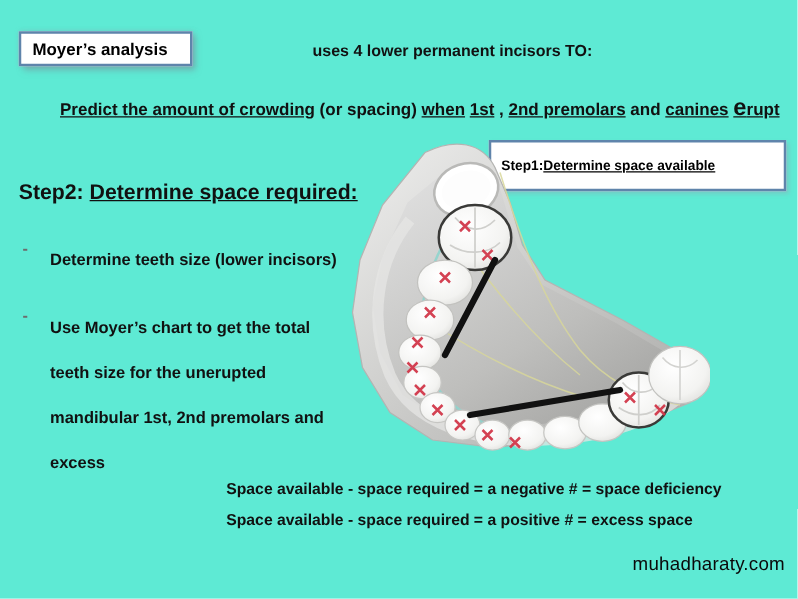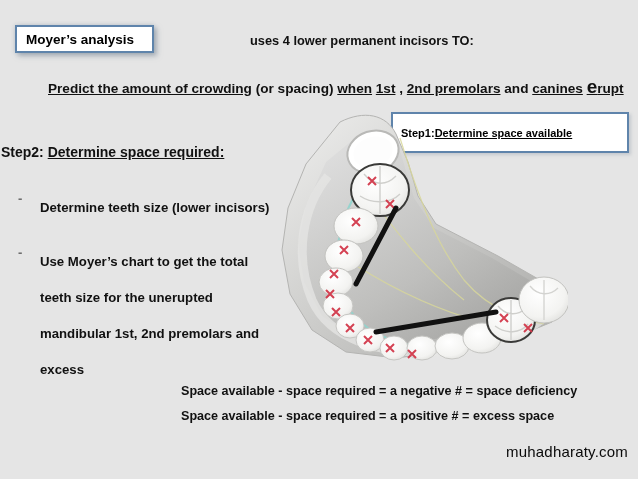--- a/index.html
+++ b/index.html
@@ -9,21 +9,21 @@
     background: #ffffff;
   }
   body {
     font-family: "Liberation Sans", sans-serif;
     color: #000000;
   }
   #slide {
     position: relative;
     width: 638px;
     height: 479px;
-    background: #e5e5e5;
+    background: #5eead4;
     overflow: hidden;
   }
 
   
   .callout {
     position: absolute;
     background: #ffffff;
     border: 2px solid #5f84ab;
     box-sizing: border-box;
     font-weight: bold;
@@ -58,21 +58,21 @@
     font-weight: bold;
     white-space: nowrap;
     color: #111;
   }
   .u { text-decoration: underline; text-underline-offset: 1px; }
 
   #uses-line      { left: 214px; top: 33px;  font-size: 12.8px; margin-left: 36px; }
   #predict-line   { left: 48px;  top: 79px;  font-size: 13.6px; }
   #predict-line .big-e { font-size: 19px; line-height: 0.8; }
 
-  #step2-line     { left: 1px;  top: 144px; font-size: 14px; }
+  #step2-line     { left: 15px;  top: 144px; font-size: 17px; }
 
   
   #bullets {
     position: absolute;
     left: 18px;
     top: 190px;
     width: 300px;
   }
   .bullet-row {
     position: relative;

